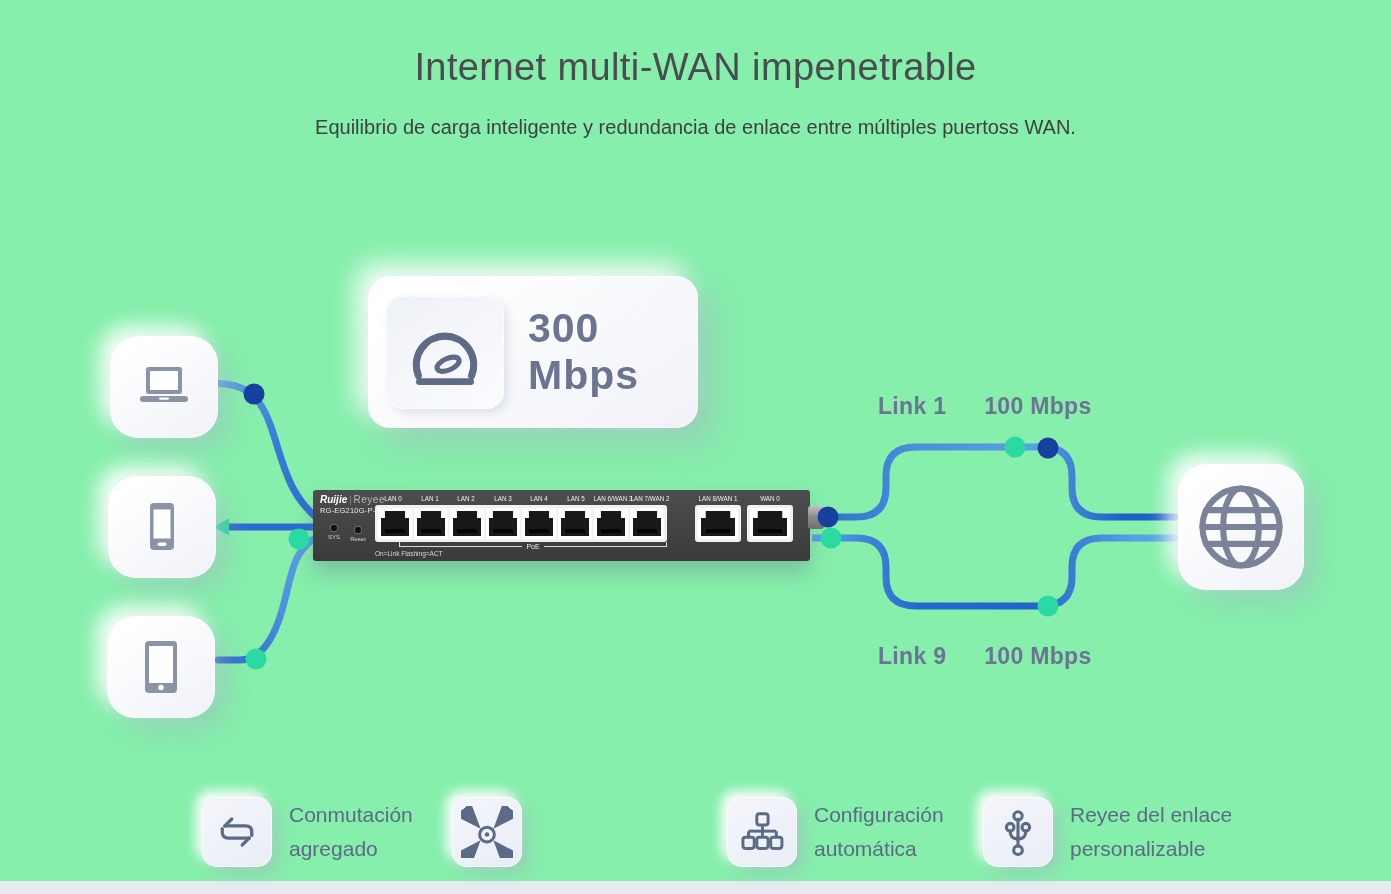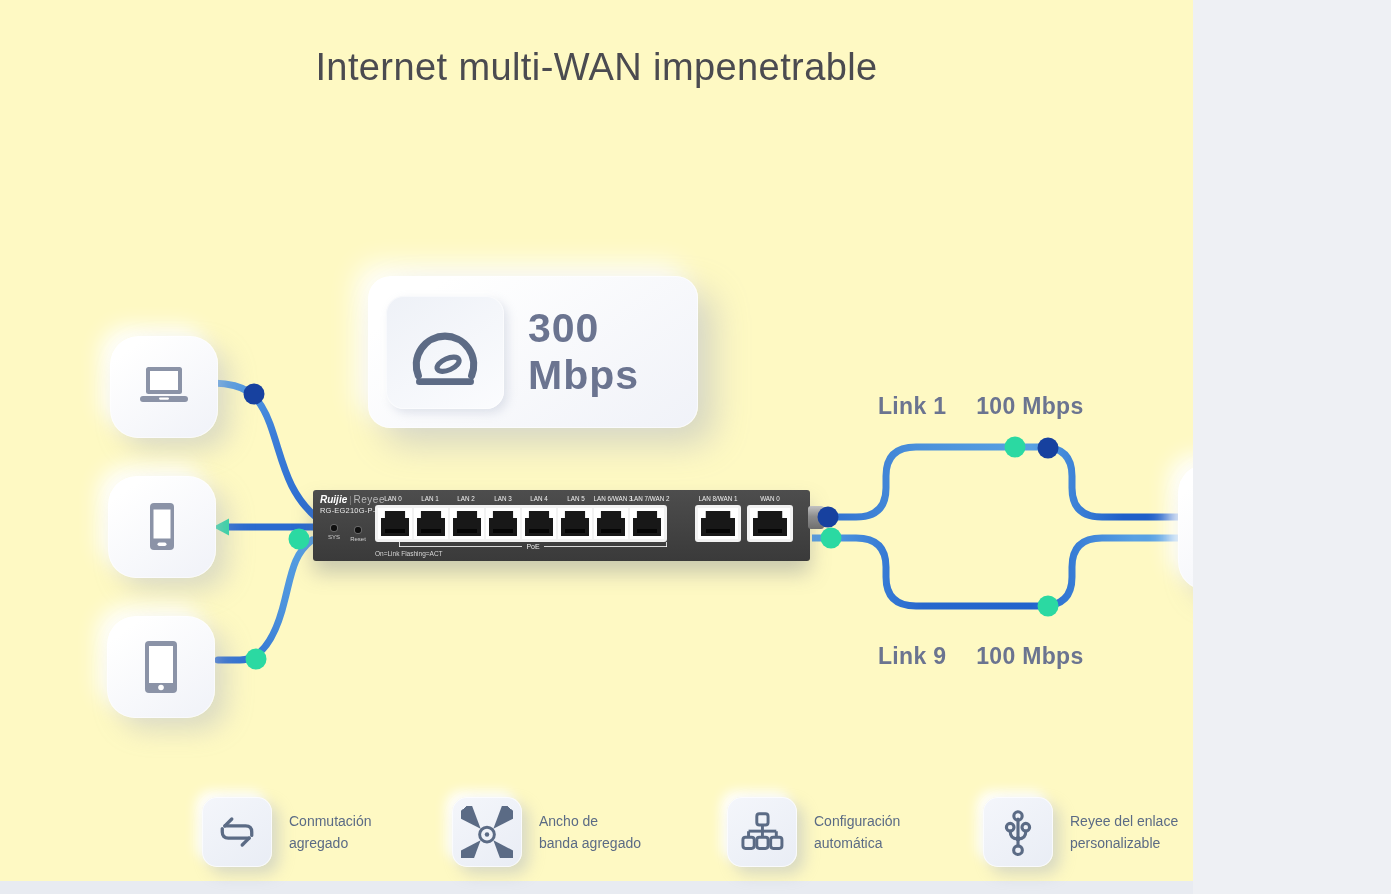--- a/index.html
+++ b/index.html
@@ -1,16 +1,16 @@
 <!DOCTYPE html>
 <html><head>
 <meta charset="utf-8">
 <style>
   html,body{margin:0;padding:0;background:#eef0f4;font-family:"Liberation Sans",sans-serif;}
-  .stage{position:relative;width:1193px;height:894px;background:#fef9c3;overflow:hidden;}
+  .stage{position:relative;width:1391px;height:894px;background:#86efac;overflow:hidden;}
   .abs{position:absolute;}
 
   
   .title{width:100%;text-align:center;top:46px;font-size:38px;color:#4b4b50;font-weight:400;letter-spacing:.4px;z-index:4;}
   .subtitle{width:100%;text-align:center;top:116px;font-size:20px;color:#3e4045;font-weight:400;z-index:4;}
 
   
   .ncard{background:linear-gradient(145deg,#ffffff 15%,#f0f2f8 100%);
          box-shadow:12px 12px 26px rgba(163,171,194,.38),-10px -10px 20px rgba(255,255,255,.95),inset 0 0 0 1px rgba(255,255,255,.55);
          z-index:2;display:flex;align-items:center;justify-content:center;}
@@ -19,21 +19,21 @@
   .speed-card{width:330px;height:152px;border-radius:22px;
               box-shadow:16px 16px 34px rgba(163,171,194,.45),-12px -12px 26px rgba(255,255,255,.95),inset 0 0 0 1px rgba(255,255,255,.6);
               justify-content:flex-start;}
   .speed-tile{position:absolute;left:18px;top:20px;width:118px;height:113px;border-radius:18px;
               background:linear-gradient(145deg,#eef1f7,#fbfcfe);
               box-shadow:4px 4px 10px rgba(163,171,194,.30),-4px -4px 10px #ffffff,inset 0 0 0 1px rgba(255,255,255,.5);
               display:flex;align-items:center;justify-content:center;}
   .speed-text{position:absolute;left:146px;top:0;height:100%;display:flex;align-items:center;padding-left:14px;
               font-size:41px;font-weight:700;color:#6b7490;letter-spacing:1px;}
 
-  .link-row{display:flex;gap:30px;align-items:baseline;z-index:4;}
+  .link-row{display:flex;gap:38px;align-items:baseline;z-index:4;}
   .link-row span{font-size:23px;font-weight:700;color:#6b7490;letter-spacing:.3px;}
 
   
   .router{left:313px;top:490px;width:497px;height:71px;background:linear-gradient(#4d4d4d,#3a3a3a);
           border-radius:3px;box-shadow:0 12px 20px rgba(104,112,134,.35);z-index:2;color:#fff;}
   .rt-logo{position:absolute;left:7px;top:4px;font-size:10px;white-space:nowrap;}
   .rt-logo .b1{font-weight:700;font-style:italic;color:#fff;}
   .rt-logo .dv{color:#8a8a8a;padding:0 2px;font-size:9px;}
   .rt-logo .b2{color:#b9b9b9;font-size:10px;letter-spacing:.5px;}
   .rt-model{position:absolute;left:7px;top:16px;font-size:7.5px;color:#e8e8e8;letter-spacing:.2px;}
@@ -51,34 +51,35 @@
   .poe .seg:first-child:before{content:"";position:absolute;left:0;top:-4px;width:1px;height:5px;background:rgba(255,255,255,.8);}
   .poe .seg:last-child:after{content:"";position:absolute;right:0;top:-4px;width:1px;height:5px;background:rgba(255,255,255,.8);}
   .poe .poe-t{font-size:7px;color:#f0f0f0;}
   .nub{left:808px;top:506px;width:16px;height:23px;border-radius:3px;background:linear-gradient(#c2c2c2,#8d8d8d 45%,#6f6f6f);z-index:2;}
 
   
   .feature{display:flex;align-items:center;gap:17px;z-index:4;}
   .feature-tile{width:70px;height:70px;border-radius:15px;background:linear-gradient(145deg,#f4f6fb,#e9edf5);
                 box-shadow:7px 7px 15px rgba(163,171,194,.42),-6px -6px 12px #ffffff,inset 0 0 0 1px rgba(255,255,255,.7);
                 display:flex;align-items:center;justify-content:center;}
-  .feature-label{font-size:14px;color:#5b6b85;line-height:1.6;}
+  .feature-label{font-size:21px;color:#5b6b85;line-height:1.6;}
   .feature-label span{display:block;}
 
   .bottom-strip{left:0;top:881px;width:1391px;height:13px;background:#e8ebf1;z-index:0;}
   svg{display:block;}
 </style>
 </head>
 <body>
 
 <div class="stage">
 
   <div class="abs bottom-strip"></div>
 
   <div class="abs title">Internet multi-WAN impenetrable</div>
+  <div class="abs subtitle">Equilibrio de carga inteligente y redundancia de enlace entre múltiples puertoss WAN.</div>
 
   <svg class="abs" style="left:0;top:0;z-index:1;" width="1391" height="894" viewBox="0 0 1391 894" fill="none">
     <defs>
       <linearGradient id="gLaptop" gradientUnits="userSpaceOnUse" x1="214" y1="383" x2="318" y2="519">
         <stop offset="0" stop-color="#58a1e3"></stop>
           <stop offset="0.45" stop-color="#3b7ed8"></stop>
           <stop offset="1" stop-color="#2b6bcf"></stop>
       </linearGradient>
       <linearGradient id="gTablet" gradientUnits="userSpaceOnUse" x1="218" y1="660" x2="312" y2="540">
         <stop offset="0" stop-color="#2b6bcf"></stop>
@@ -263,24 +264,20 @@
           </marker>
         </defs>
         <circle cx="30" cy="33" r="8.5"></circle>
         <circle cx="30" cy="33" r="2.6" fill="#5b6b85" stroke="none"></circle>
         <line x1="9" y1="11" x2="17" y2="20" marker-end="url(#ah)"></line>
         <line x1="51" y1="11" x2="43" y2="20" marker-end="url(#ah)"></line>
         <line x1="9" y1="55" x2="17" y2="46" marker-end="url(#ah)"></line>
         <line x1="51" y1="55" x2="43" y2="46" marker-end="url(#ah)"></line>
       </svg>
     </div>
-    <div class="feature-label">
-      <span>Ancho de</span>
-      <span>banda agregado</span>
-    </div>
   </div>
 
   <div class="abs feature" style="left:727px;top:797px;">
     <div class="feature-tile">
       <svg width="52" height="52" viewBox="0 0 60 60" fill="none" stroke="#5b6b85" stroke-width="3.4" stroke-linejoin="round">
         <rect x="24" y="9" width="13" height="13" rx="3"></rect>
         <path d="M30.5 22 V29"></path>
         <path d="M14.5 29 H46.5"></path>
         <path d="M14.5 29 V36 M30.5 29 V36 M46.5 29 V36"></path>
         <rect x="8" y="36" width="13" height="13" rx="3"></rect>

